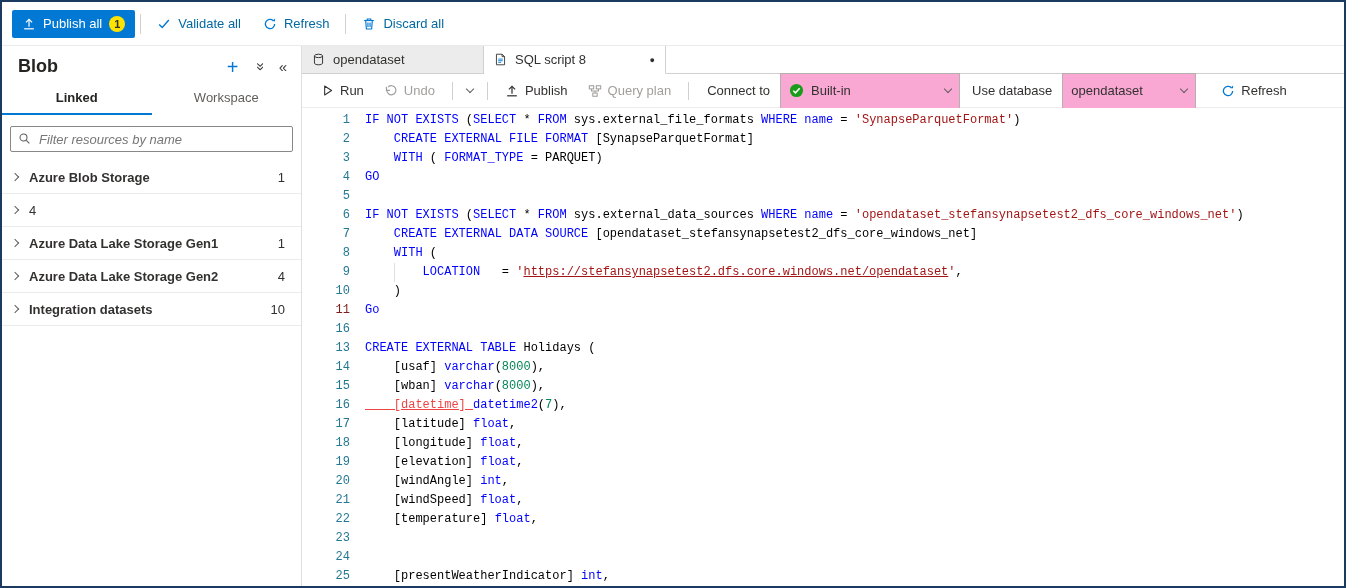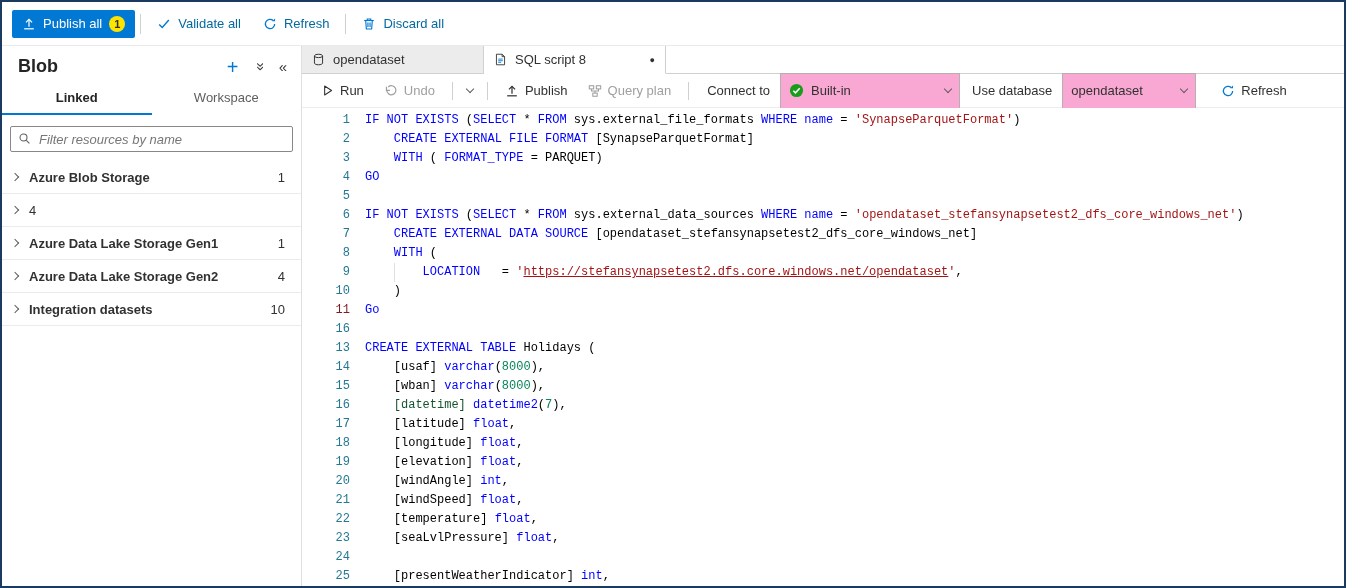--- a/index.html
+++ b/index.html
@@ -358,28 +358,28 @@
             <div class="code-line"><span class="ln" style="color: rgb(35, 120, 147);">6</span><span class="code-text"><span style="color: rgb(0, 0, 255);">IF NOT EXISTS</span><span style="color: rgb(0, 0, 0);"> (</span><span style="color: rgb(0, 0, 255);">SELECT</span><span style="color: rgb(0, 0, 0);"> * </span><span style="color: rgb(0, 0, 255);">FROM</span><span style="color: rgb(0, 0, 0);"> sys.external_data_sources </span><span style="color: rgb(0, 0, 255);">WHERE</span><span style="color: rgb(0, 0, 0);"> </span><span style="color: rgb(0, 0, 255);">name</span><span style="color: rgb(0, 0, 0);"> = </span><span style="color: rgb(163, 21, 21);">'opendataset_stefansynapsetest2_dfs_core_windows_net'</span><span style="color: rgb(0, 0, 0);">)</span></span></div>
             <div class="code-line"><span class="ln" style="color: rgb(35, 120, 147);">7</span><span class="code-text"><span style="color: rgb(0, 0, 0);">    </span><span style="color: rgb(0, 0, 255);">CREATE EXTERNAL DATA SOURCE</span><span style="color: rgb(0, 0, 0);"> [opendataset_stefansynapsetest2_dfs_core_windows_net]</span></span></div>
             <div class="code-line"><span class="ln" style="color: rgb(35, 120, 147);">8</span><span class="code-text"><span style="color: rgb(0, 0, 0);">    </span><span style="color: rgb(0, 0, 255);">WITH</span><span style="color: rgb(0, 0, 0);"> (</span></span></div>
             <div class="code-line"><span class="ln" style="color: rgb(35, 120, 147);">9</span><span class="code-text"><span class="guide" style="left: 4ch;"></span><span style="color: rgb(0, 0, 0);">        </span><span style="color: rgb(0, 0, 255);">LOCATION</span><span style="color: rgb(0, 0, 0);">   = </span><span style="color: rgb(163, 21, 21);">'</span><span style="color: rgb(163, 21, 21); text-decoration: underline;">https://stefansynapsetest2.dfs.core.windows.net/opendataset</span><span style="color: rgb(163, 21, 21);">'</span><span style="color: rgb(0, 0, 0);">,</span></span></div>
             <div class="code-line"><span class="ln" style="color: rgb(35, 120, 147);">10</span><span class="code-text"><span style="color: rgb(0, 0, 0);">    )</span></span></div>
             <div class="code-line"><span class="ln" style="color: #7f1d1d;">11</span><span class="code-text"><span style="color: rgb(0, 0, 255);">Go</span></span></div>
             <div class="code-line"><span class="ln" style="color: rgb(35, 120, 147);">16</span><span class="code-text"></span></div>
             <div class="code-line"><span class="ln" style="color: rgb(35, 120, 147);">13</span><span class="code-text"><span style="color: rgb(0, 0, 255);">CREATE EXTERNAL TABLE</span><span style="color: rgb(0, 0, 0);"> Holidays (</span></span></div>
             <div class="code-line"><span class="ln" style="color: rgb(35, 120, 147);">14</span><span class="code-text"><span style="color: rgb(0, 0, 0);">    [usaf] </span><span style="color: rgb(0, 0, 255);">varchar</span><span style="color: rgb(0, 0, 0);">(</span><span style="color: rgb(9, 134, 88);">8000</span><span style="color: rgb(0, 0, 0);">),</span></span></div>
             <div class="code-line"><span class="ln" style="color: rgb(35, 120, 147);">15</span><span class="code-text"><span style="color: rgb(0, 0, 0);">    [wban] </span><span style="color: rgb(0, 0, 255);">varchar</span><span style="color: rgb(0, 0, 0);">(</span><span style="color: rgb(9, 134, 88);">8000</span><span style="color: rgb(0, 0, 0);">),</span></span></div>
-            <div class="code-line"><span class="ln" style="color: rgb(35, 120, 147);">16</span><span class="code-text"><span style="color: #14532d;">    [datetime] </span><span style="color: rgb(0, 0, 255);">datetime2</span><span style="color: rgb(0, 0, 0);">(</span><span style="color: rgb(9, 134, 88);">7</span><span style="color: rgb(0, 0, 0);">),</span></span></div>
+            <div class="code-line"><span class="ln" style="color: rgb(35, 120, 147);">16</span><span class="code-text"><span style="color: #ef4444; text-decoration: underline;">    [datetime] </span><span style="color: rgb(0, 0, 255);">datetime2</span><span style="color: rgb(0, 0, 0);">(</span><span style="color: rgb(9, 134, 88);">7</span><span style="color: rgb(0, 0, 0);">),</span></span></div>
             <div class="code-line"><span class="ln" style="color: rgb(35, 120, 147);">17</span><span class="code-text"><span style="color: rgb(0, 0, 0);">    [latitude] </span><span style="color: rgb(0, 0, 255);">float</span><span style="color: rgb(0, 0, 0);">,</span></span></div>
             <div class="code-line"><span class="ln" style="color: rgb(35, 120, 147);">18</span><span class="code-text"><span style="color: rgb(0, 0, 0);">    [longitude] </span><span style="color: rgb(0, 0, 255);">float</span><span style="color: rgb(0, 0, 0);">,</span></span></div>
             <div class="code-line"><span class="ln" style="color: rgb(35, 120, 147);">19</span><span class="code-text"><span style="color: rgb(0, 0, 0);">    [elevation] </span><span style="color: rgb(0, 0, 255);">float</span><span style="color: rgb(0, 0, 0);">,</span></span></div>
             <div class="code-line"><span class="ln" style="color: rgb(35, 120, 147);">20</span><span class="code-text"><span style="color: rgb(0, 0, 0);">    [windAngle] </span><span style="color: rgb(0, 0, 255);">int</span><span style="color: rgb(0, 0, 0);">,</span></span></div>
             <div class="code-line"><span class="ln" style="color: rgb(35, 120, 147);">21</span><span class="code-text"><span style="color: rgb(0, 0, 0);">    [windSpeed] </span><span style="color: rgb(0, 0, 255);">float</span><span style="color: rgb(0, 0, 0);">,</span></span></div>
             <div class="code-line"><span class="ln" style="color: rgb(35, 120, 147);">22</span><span class="code-text"><span style="color: rgb(0, 0, 0);">    [temperature] </span><span style="color: rgb(0, 0, 255);">float</span><span style="color: rgb(0, 0, 0);">,</span></span></div>
-            <div class="code-line"><span class="ln" style="color: rgb(35, 120, 147);">23</span><span class="code-text"><span style="color: rgb(0, 0, 0);">    [seaLvlPressure] </span><span style="color: rgb(0, 0, 255);">float</span><span style="color: rgb(0, 0, 0);">,</span></span></div>
+            <div class="code-line"><span class="ln" style="color: rgb(35, 120, 147);">23</span></div>
             <div class="code-line"><span class="ln" style="color: rgb(35, 120, 147);">24</span></div>
             <div class="code-line"><span class="ln" style="color: rgb(35, 120, 147);">25</span><span class="code-text"><span style="color: rgb(0, 0, 0);">    [presentWeatherIndicator] </span><span style="color: rgb(0, 0, 255);">int</span><span style="color: rgb(0, 0, 0);">,</span></span></div>
           </div>
       </div>
 
     </section>
   </div>
 </div>
 
 </body></html>

